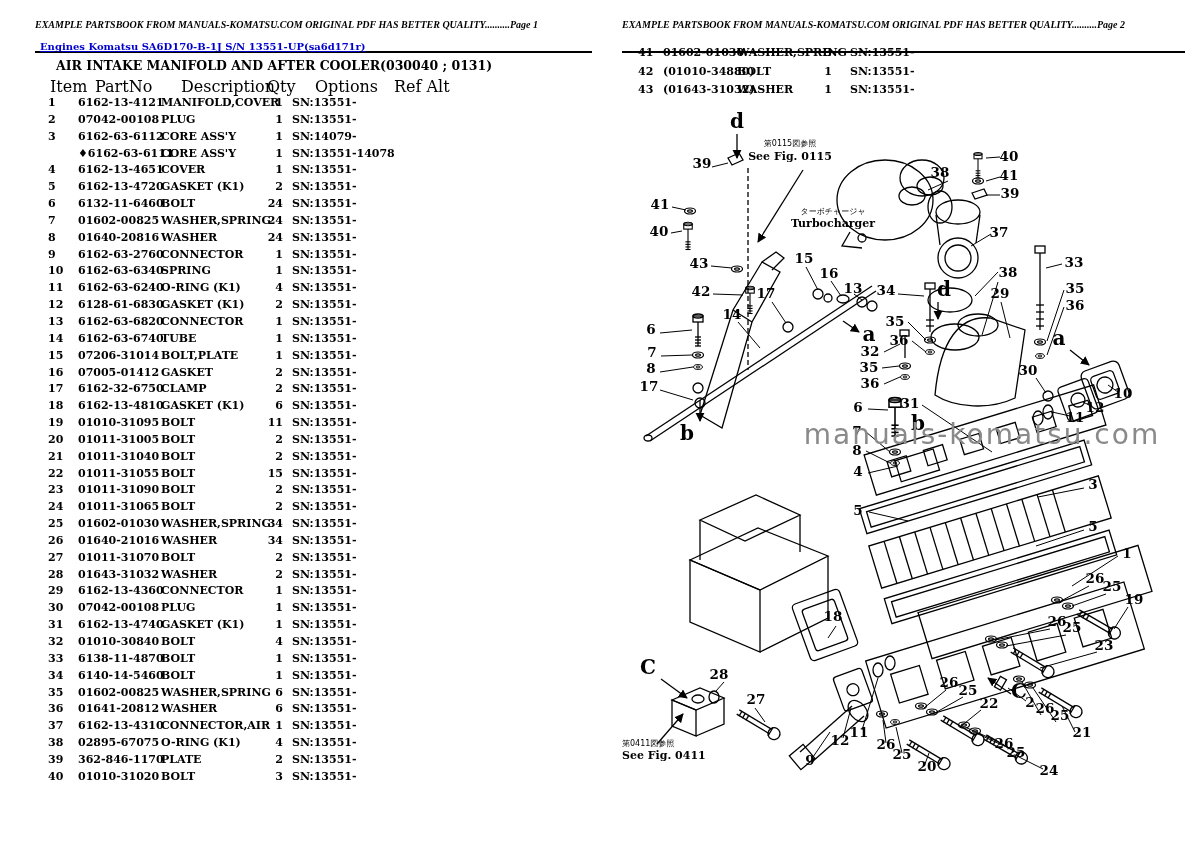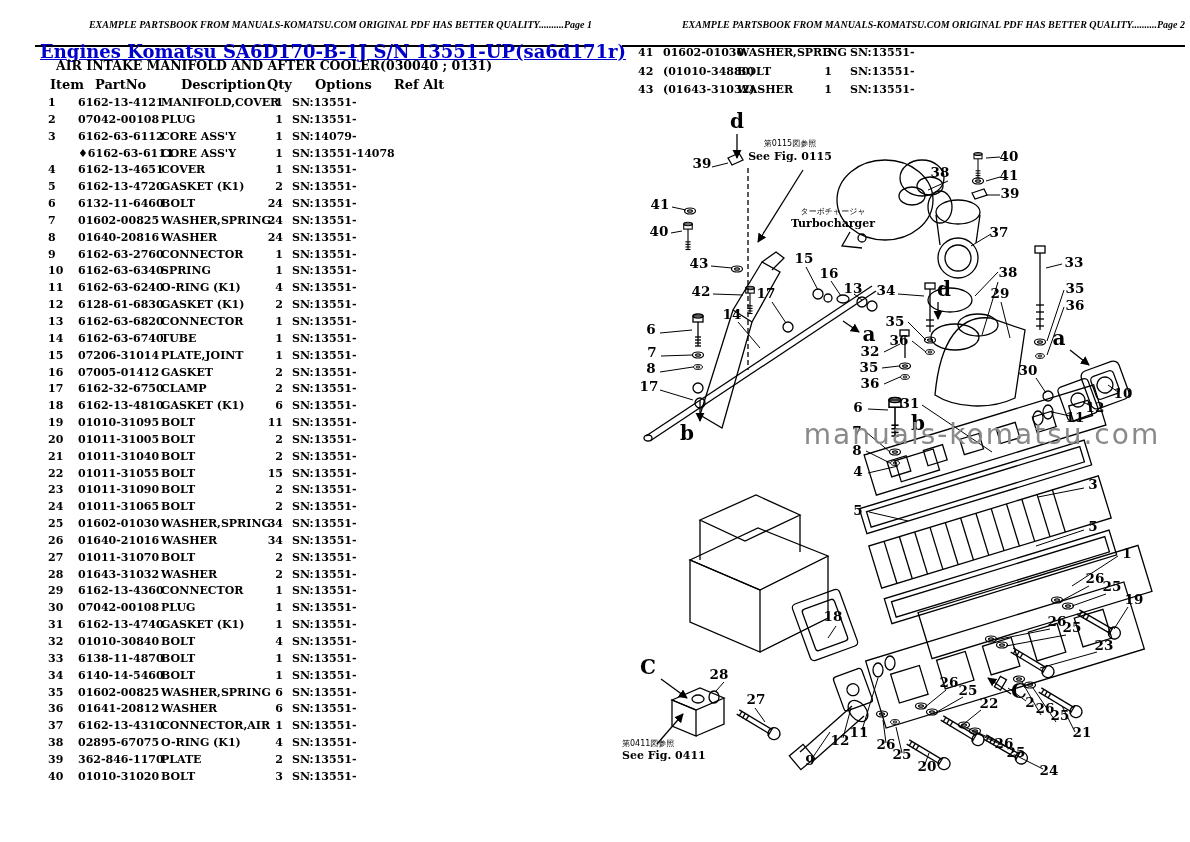--- a/index.html
+++ b/index.html
@@ -2,33 +2,33 @@
 <html><head>
 <meta charset="utf-8">
 <style>
   html,body{margin:0;padding:0}
   body{
     width:1190px;height:842px;position:relative;background:#fff;color:#000;
     font-family:"DejaVu Serif",serif;overflow:hidden;
   }
   
   .hdr{
-    position:absolute;top:19px;text-align:right;
+    position:absolute;top:19px;text-align:left;
     font-family:"Liberation Serif",serif;font-weight:bold;font-style:italic;
-    font-size:10px;border-bottom:2px solid #000;padding-bottom:15px;white-space:nowrap;
+    font-size:10px;border-bottom:2px solid #000;padding-bottom:21px;white-space:nowrap;
   }
   #hdr1{left:35px;width:557px}
   #hdr2{left:622px;width:563px}
   
-  .crumb{position:absolute;left:40px;top:41px;font-weight:bold;font-size:18px;
+  .crumb{position:absolute;left:40px;top:41px;font-weight:bold;font-size:10px;
     color:#0000cc;text-decoration:underline;white-space:nowrap;cursor:pointer}
   .title{position:absolute;left:56px;top:58px;font-weight:bold;font-size:12.5px;white-space:nowrap}
   
   .thead{position:absolute;left:40px;top:77px;width:552px;height:15px;
-    font-weight:bold;font-size:13px}
+    font-weight:normal;font-size:16px}
   .thead span{position:absolute;white-space:nowrap}
   .h-item{left:10px}.h-part{left:55px}.h-desc{left:141px}.h-qty{left:227px}
   .h-opt{left:275px}.h-ref{left:354px}
   #tbody{position:absolute;left:40px;top:95px;width:552px;font-weight:bold;font-size:11px}
   .trow{position:relative;height:16.85px}
   .trow span{position:absolute;white-space:nowrap;line-height:16.85px;top:0}
   .c-item{left:8px}.c-part{left:38px}.c-desc{left:121px}
   .c-qty{left:221px;width:22px;text-align:right}.c-opt{left:252px}
   
   #tbody2{position:absolute;left:622px;top:44px;width:560px;font-weight:bold;font-size:11px}
@@ -164,21 +164,21 @@
     <div class="trow">
       <span class="c-item">14</span>
       <span class="c-part">6162-63-6740</span>
       <span class="c-desc">TUBE</span>
       <span class="c-qty">1</span>
       <span class="c-opt">SN:13551-</span>
     </div>
     <div class="trow">
       <span class="c-item">15</span>
       <span class="c-part">07206-31014</span>
-      <span class="c-desc">PLATE,JOINT</span>
+      <span class="c-desc">BOLT,PLATE</span>
       <span class="c-qty">1</span>
       <span class="c-opt">SN:13551-</span>
     </div>
     <div class="trow">
       <span class="c-item">16</span>
       <span class="c-part">07005-01412</span>
       <span class="c-desc">GASKET</span>
       <span class="c-qty">2</span>
       <span class="c-opt">SN:13551-</span>
     </div>

